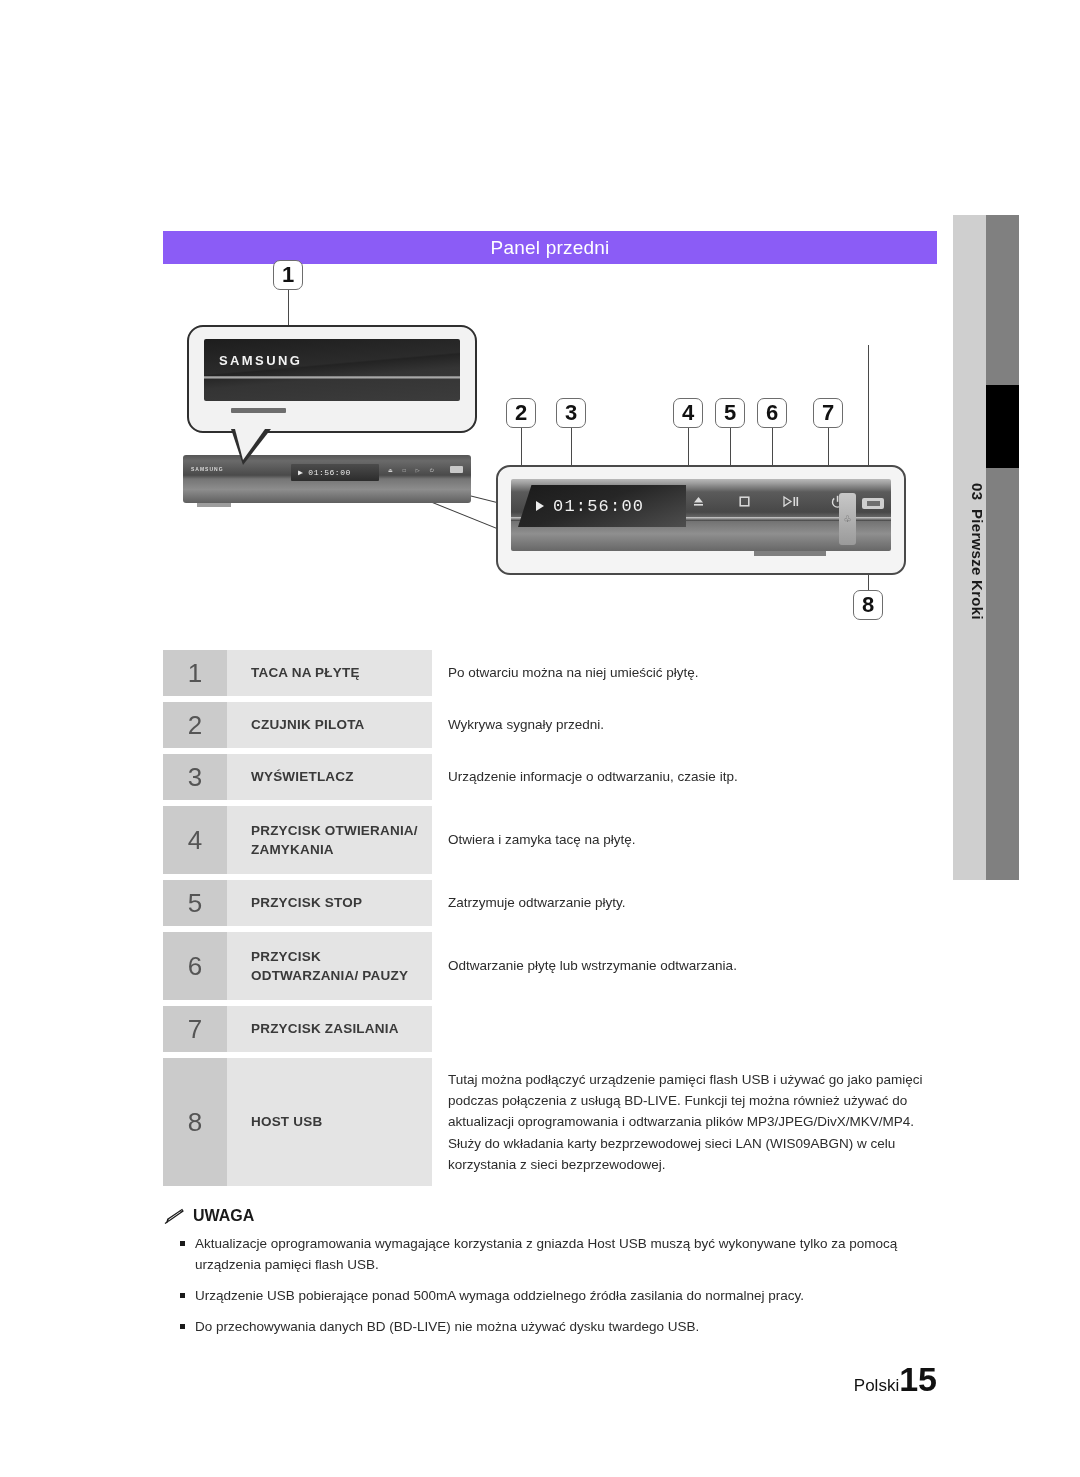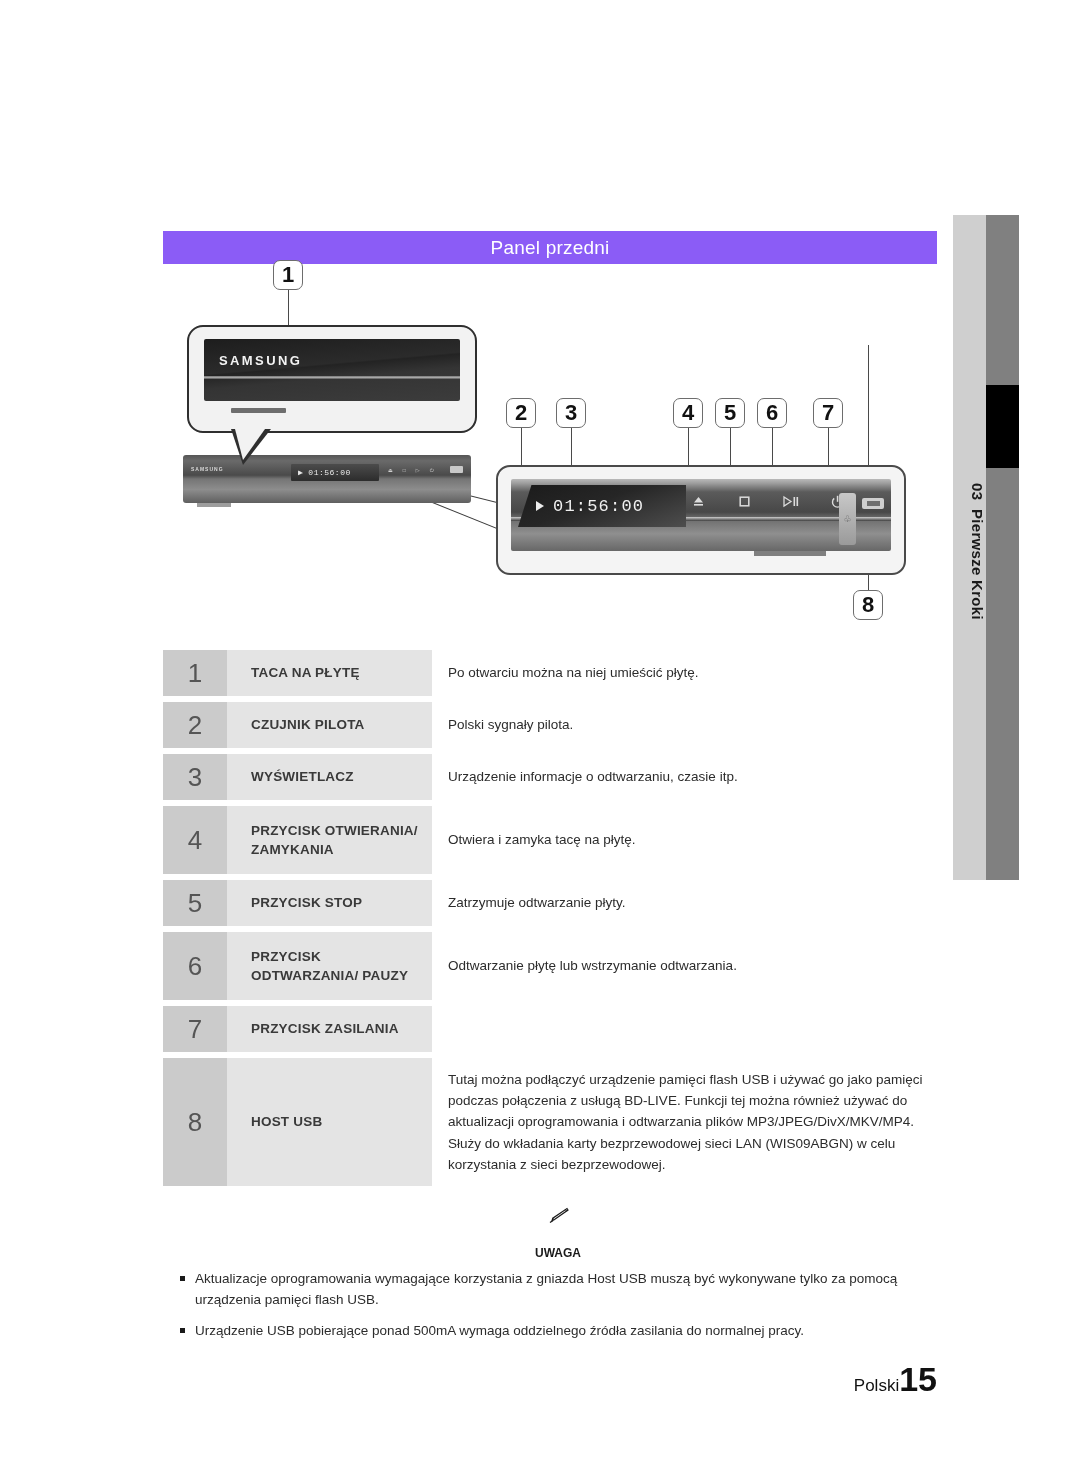--- a/index.html
+++ b/index.html
@@ -320,24 +320,23 @@
   .row-h2 { min-height: 68px; }
   .row-h8 { min-height: 128px; }
 
   
   .note {
     position: absolute;
     left: 163px; top: 1207px;
     width: 790px;
   }
   .note-head {
-    display: flex; align-items: center; gap: 22px;
-    font-size: 12px; font-weight: bold; color: #1a1a1a;
+    display: flex; align-items: center; gap: 9px;
+    font-size: 16px; font-weight: bold; color: #1a1a1a;
     margin-bottom: 9px;
-    flex-direction: column;
   }
   .note-head svg { display: block; }
   .note-list { margin: 0; padding: 0; list-style: none; }
   .note-list li {
     position: relative;
     padding-left: 32px;
     margin-bottom: 10px;
     font-size: 13.5px;
     line-height: 1.55;
     color: #2c2c2c;
@@ -492,21 +491,21 @@
 
     <div class="spec-row row-h1">
       <div class="spec-num">1</div>
       <div class="spec-label">TACA NA PŁYTĘ</div>
       <div class="spec-desc">Po otwarciu można na niej umieścić płytę.</div>
     </div>
 
     <div class="spec-row row-h1">
       <div class="spec-num">2</div>
       <div class="spec-label">CZUJNIK PILOTA</div>
-      <div class="spec-desc">Polski sygnały pilota.</div>
+      <div class="spec-desc">Wykrywa sygnały przedni.</div>
     </div>
 
     <div class="spec-row row-h1">
       <div class="spec-num">3</div>
       <div class="spec-label">WYŚWIETLACZ</div>
       <div class="spec-desc">Urządzenie informacje o odtwarzaniu, czasie itp.</div>
     </div>
 
     <div class="spec-row row-h2">
       <div class="spec-num">4</div>
@@ -547,20 +546,21 @@
           <path d="M17.4 2.6 L18.6 4.2" stroke="#1a1a1a" stroke-width="1"></path>
           <path d="M4.6 11.4 L6.3 12.6" stroke="#1a1a1a" stroke-width="1"></path>
           <path d="M2 15.5 L5 13.4" stroke="#1a1a1a" stroke-width="1.2"></path>
         </svg>
       </span>
       <span>UWAGA</span>
     </div>
     <ul class="note-list">
       <li>Aktualizacje oprogramowania wymagające korzystania z gniazda Host USB muszą być wykonywane tylko za pomocą urządzenia pamięci flash USB.</li>
       <li>Urządzenie USB pobierające ponad 500mA wymaga oddzielnego źródła zasilania do normalnej pracy.</li>
+      <li>Do przechowywania danych BD (BD-LIVE) nie można używać dysku twardego USB.</li>
     </ul>
   </div>
 
   <div class="footer">
     <span class="lang">Polski</span>
     <span class="pnum">15</span>
   </div>
 
 </div>
 

